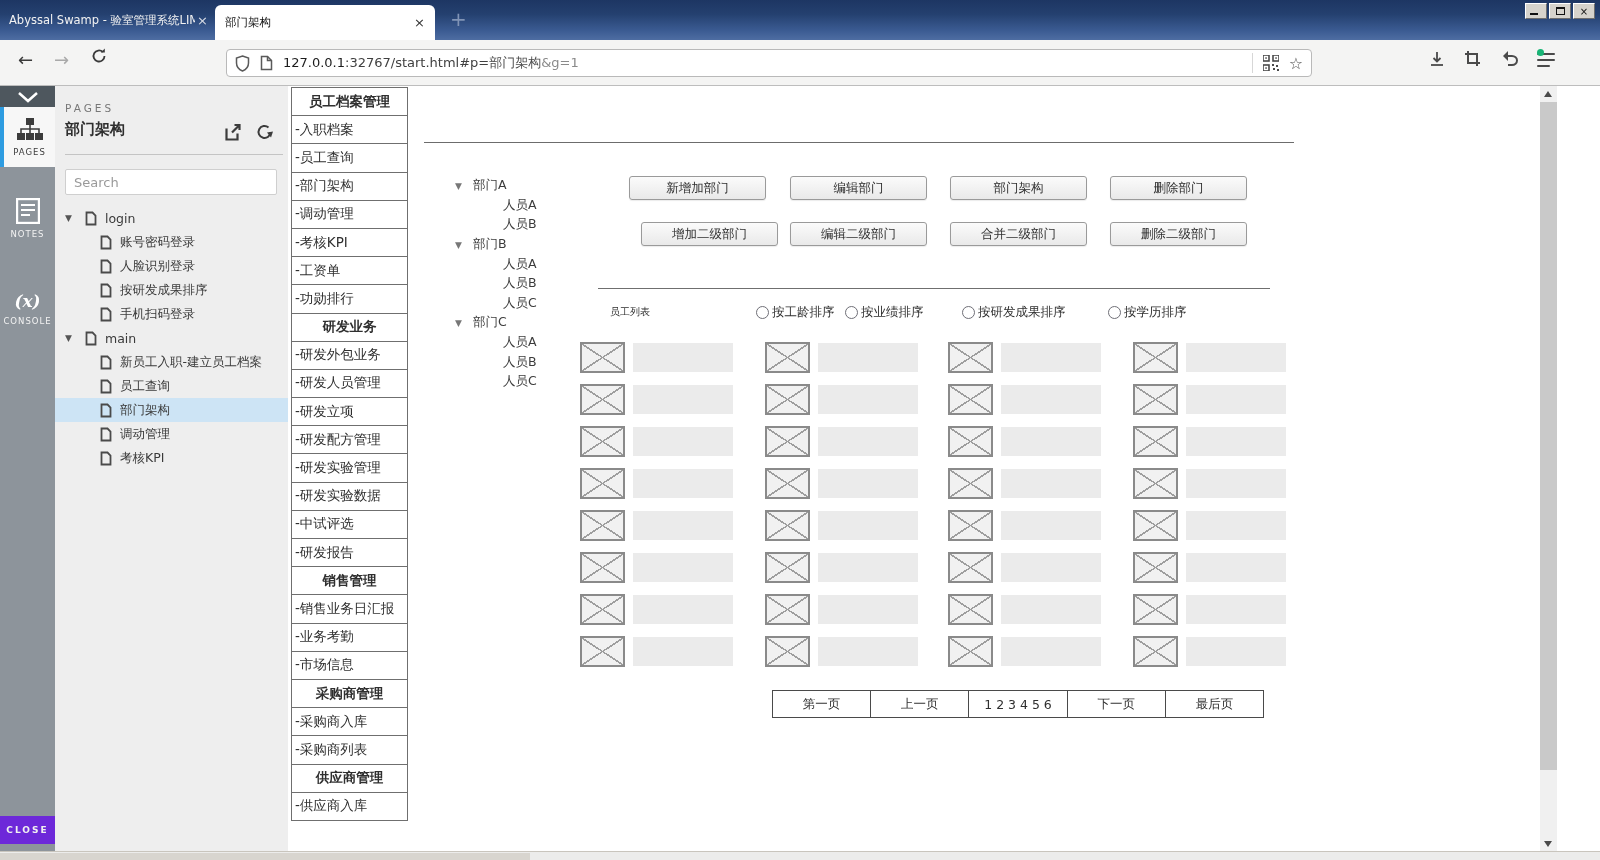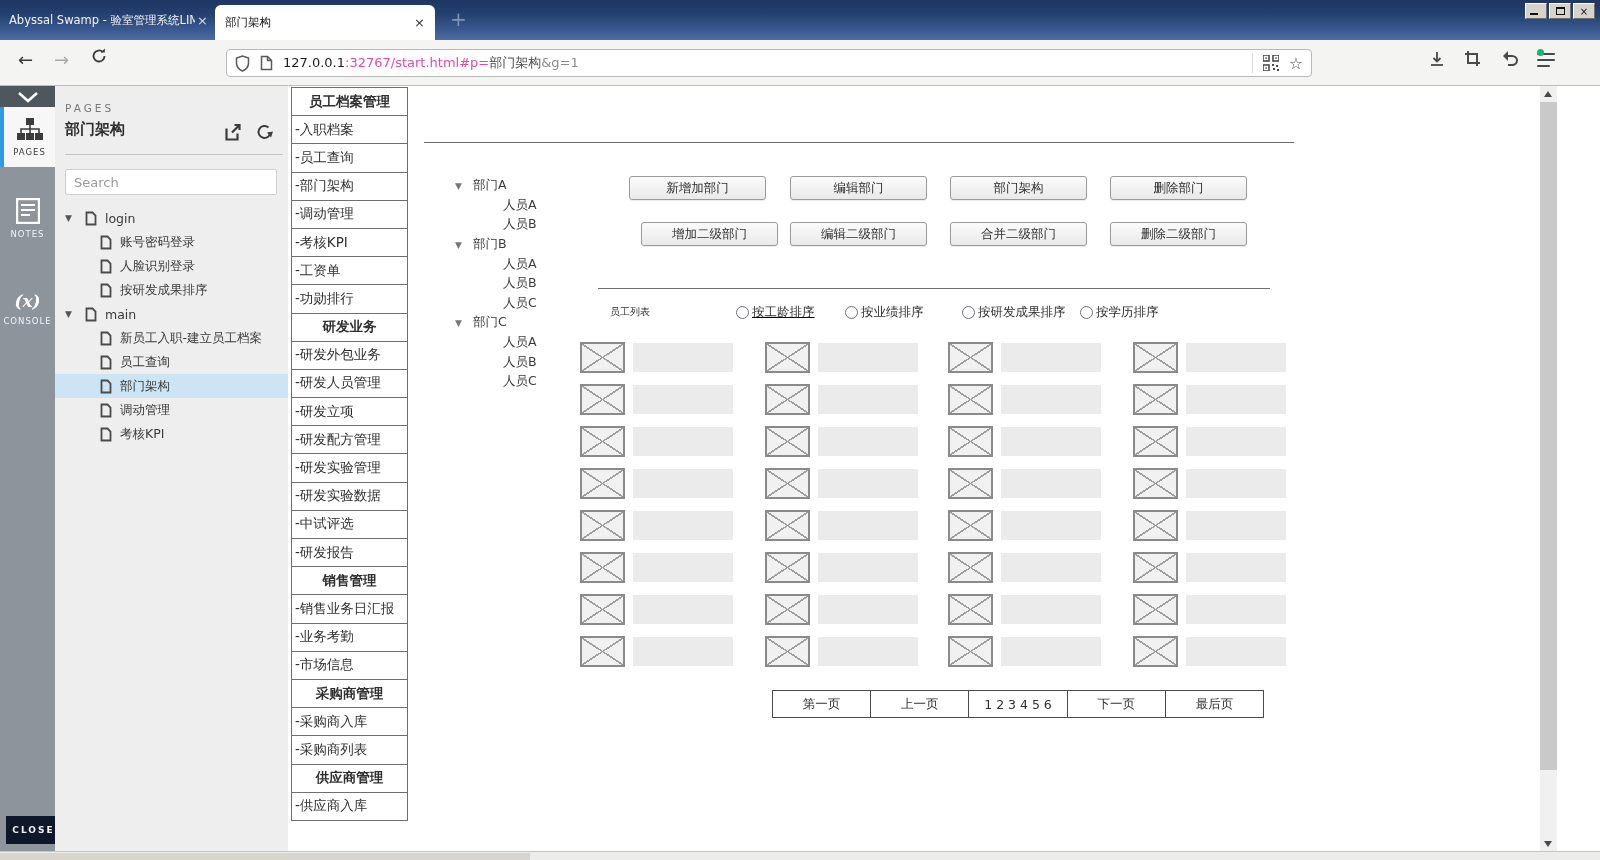--- a/index.html
+++ b/index.html
@@ -25,42 +25,42 @@
   .winbtn .maxbox { width:9px; height:8px; border:1px solid #111; border-top-width:2px; }
 
   
   .toolbar { position:absolute; left:0; top:40px; width:1600px; height:46px; background:#f4f4f3; border-bottom:1px solid #bdbdbd; }
   .navicon { position:absolute; top:9px; font-size:18px; color:#3a3a3a; }
   .navicon.dim { color:#a9a9a9; }
   .urlbar { position:absolute; left:226px; top:9px; width:1086px; height:28px; background:#fff; border:1px solid #b9b9b9;
     border-radius:4px; display:flex; align-items:center; padding:0 8px; }
   .urltext { font-size:13px; margin-left:10px; white-space:nowrap; overflow:hidden; flex:1; }
   .urltext .host { color:#1c1c1c; }
-  .urltext .mid { color:#ec4899; }
+  .urltext .mid { color:#404040; }
   .urltext .pg { color:#4c4c4c; }
   .urltext .qs { color:#8a8a8a; }
   .urlright { display:flex; align-items:center; gap:10px; padding-left:10px; border-left:1px solid #d7d7d7; height:20px; }
   .star { font-size:16px; color:#555; }
   .tool-right { position:absolute; top:10px; display:flex; align-items:center; }
   .menu-ico { position:relative; width:18px; height:14px; }
   .menu-ico span { position:absolute; left:0; height:2px; background:#4a4a4a; border-radius:1px; }
   .menu-ico .dot { position:absolute; right:-3px; top:-4px; width:7px; height:7px; border-radius:50%; background:#18b576; }
 
   
   .content { position:absolute; left:0; top:86px; width:1600px; height:765px; background:#fff; overflow:hidden; }
 
   
   .rail { position:absolute; left:0; top:0; width:55px; height:765px; background:#8d949b; }
   .rail-chevron { position:absolute; left:0; top:0; width:55px; height:21px; background:#4e575e; display:flex; align-items:center; justify-content:center; }
   .rail-item { position:absolute; left:0; width:55px; display:flex; flex-direction:column; align-items:center; justify-content:center; gap:5px; }
   .rail-item .rlabel { font-size:8.5px; letter-spacing:1px; color:#f2f2f2; }
   .rail-item.active { background:#f7f7f7; border-left:4px solid #2e9ce1; }
   .rail-item.active .rlabel { color:#3c3c3c; }
   .console-glyph { font-family:"DejaVu Serif","Liberation Serif",serif; font-style:italic; font-weight:bold; font-size:17px; color:#fff; }
-  .rail-close { position:absolute; left:6px; top:730px; width:55px; height:28px; background:#0f172a; display:flex; align-items:center; justify-content:center;
+  .rail-close { position:absolute; left:0; top:730px; width:55px; height:28px; background:#6d28d9; display:flex; align-items:center; justify-content:center;
     color:#f0f0f0; font-size:9px; letter-spacing:2px; font-weight:bold; }
 
   
   .panel { position:absolute; left:55px; top:0; width:233px; height:765px; background:#eeeeee; }
   .panel-eyebrow { position:absolute; left:10px; top:16px; font-size:10.5px; letter-spacing:3px; color:#777; }
   .panel-title { position:absolute; left:10px; top:34px; font-size:15px; font-weight:bold; color:#2e2e2e; }
   .panel-icons { position:absolute; right:14px; top:38px; display:flex; gap:14px; }
   .panel-divider { position:absolute; left:10px; top:68px; width:218px; height:1px; background:#c4c4c4; }
   .search { position:absolute; left:10px; top:83px; width:212px; height:26px; background:#fff; border:1px solid #cfcfcf; border-radius:2px;
     font-size:13px; color:#333; padding:0 8px; font-family:inherit; }
@@ -297,20 +297,28 @@
             <span class="tlabel">人脸识别登录</span>
           </div>
           <div class="tree-row child">
             <span class="ticon">
               <svg width="12" height="15" viewBox="0 0 12 15">
                 <path d="M1.5 1.5h6l3 3v9h-9z" fill="none" stroke="#4a4a4a" stroke-width="1.8"></path>
               </svg>
             </span>
             <span class="tlabel">按研发成果排序</span>
           </div>
+          <div class="tree-row child">
+            <span class="ticon">
+              <svg width="12" height="15" viewBox="0 0 12 15">
+                <path d="M1.5 1.5h6l3 3v9h-9z" fill="none" stroke="#4a4a4a" stroke-width="1.8"></path>
+              </svg>
+            </span>
+            <span class="tlabel">手机扫码登录</span>
+          </div>
           <div class="tree-row folder">
             <span class="tri">▼</span>
             <span class="ticon">
               <svg width="12" height="15" viewBox="0 0 12 15">
                 <path d="M1.5 1.5h6l3 3v9h-9z" fill="none" stroke="#4a4a4a" stroke-width="1.8"></path>
               </svg>
             </span>
             <span class="tlabel">main</span>
           </div>
           <div class="tree-row child">
@@ -430,33 +438,33 @@
         <div class="btn" style="left: 950px; top: 90px;">部门架构</div>
         <div class="btn" style="left: 1110px; top: 90px;">删除部门</div>
         <div class="btn" style="left: 629px; top: 136px; margin-left: 12px;">增加二级部门</div>
         <div class="btn" style="left: 790px; top: 136px;">编辑二级部门</div>
         <div class="btn" style="left: 950px; top: 136px;">合并二级部门</div>
         <div class="btn" style="left: 1110px; top: 136px;">删除二级部门</div>
       </div>
     <div class="divider2"></div>
     <div class="sort-row">
       <span class="sort-label">员工列表</span>
-    <div class="radio-item" style="left: 736px; text-decoration: underline;">
+    <div class="radio-item" style="left: 756px;">
           <span class="radio-circle"></span>
           <span class="rtext">按工龄排序</span>
         </div>
         <div class="radio-item" style="left: 845px;">
           <span class="radio-circle"></span>
           <span class="rtext">按业绩排序</span>
         </div>
         <div class="radio-item" style="left: 962px;">
           <span class="radio-circle"></span>
           <span class="rtext">按研发成果排序</span>
         </div>
-        <div class="radio-item" style="left: 1080px;">
+        <div class="radio-item" style="left: 1108px;">
           <span class="radio-circle"></span>
           <span class="rtext">按学历排序</span>
         </div>
       </div>
     <div id="grid-layer">
         <div class="cellbox" style="left: 580px; top: 256px;"></div>
         <div class="cellrect" style="left: 633px; top: 257px;"></div>
         <div class="cellbox" style="left: 765px; top: 256px;"></div>
         <div class="cellrect" style="left: 818px; top: 257px;"></div>
         <div class="cellbox" style="left: 948px; top: 256px;"></div>

